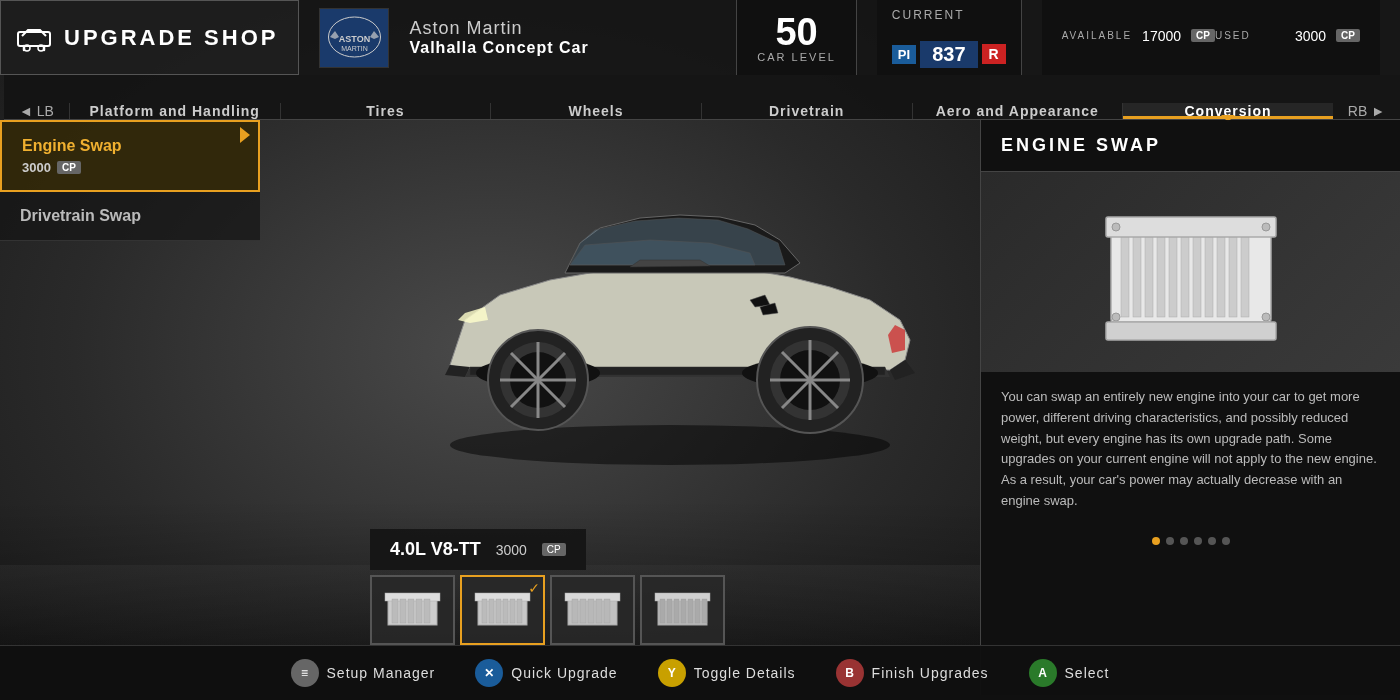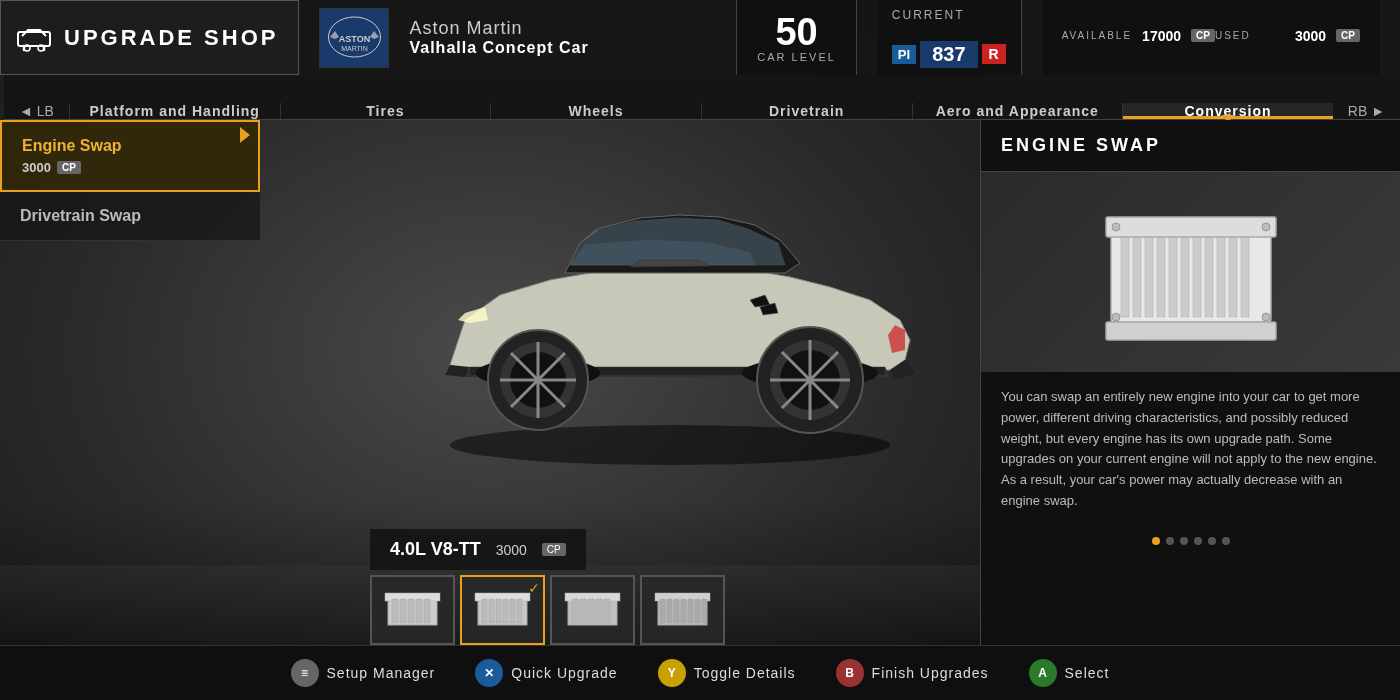--- a/index.html
+++ b/index.html
@@ -211,21 +211,21 @@
     .credits-label {
       font-size: 10px;
       letter-spacing: 2px;
       color: #aaa;
       text-transform: uppercase;
       min-width: 70px;
     }
 
     .credits-value {
       font-size: 14px;
-      font-weight: 700;
+      font-weight: 400;
       color: #fff;
     }
 
     .cp-badge {
       background: #666;
       color: #fff;
       font-size: 10px;
       font-weight: 700;
       padding: 1px 5px;
       border-radius: 2px;

